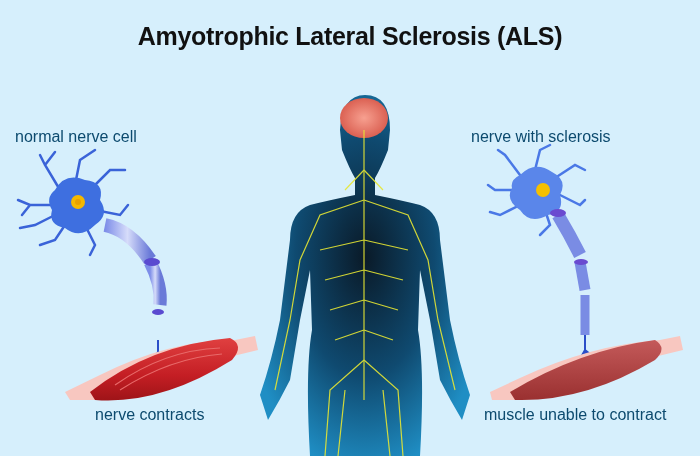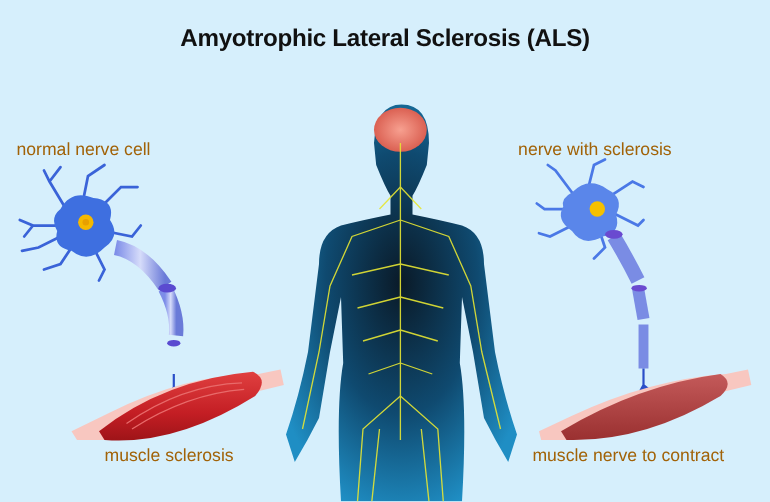--- a/index.html
+++ b/index.html
@@ -1,29 +1,29 @@
 <!DOCTYPE html>
 <html><head>
 <meta charset="utf-8">
 <style>
   html,body{margin:0;padding:0;}
   body{width:700px;height:456px;background:#d6effc;position:relative;overflow:hidden;font-family:"Liberation Sans",sans-serif;color:#111;}
-  .title{position:absolute;left:0;right:0;top:22px;text-align:center;font-size:22px;font-weight:bold;letter-spacing:-0.3px;}
-  .label{position:absolute;font-size:16px;color:#a16207;white-space:nowrap;}
+  .title{position:absolute;left:0;right:0;top:22px;text-align:center;font-size:25px;font-weight:bold;letter-spacing:-0.3px;}
+  .label{position:absolute;font-size:16px;color:#0c4a6e;white-space:nowrap;}
   svg{position:absolute;left:0;top:0;}
 </style>
 </head>
 <body>
 
 <div class="title">Amyotrophic Lateral Sclerosis (ALS)</div>
 
 <div class="label" style="left:15px;top:128px;">normal nerve cell</div>
 <div class="label" style="left:471px;top:128px;">nerve with sclerosis</div>
-<div class="label" style="left:95px;top:406px;">muscle sclerosis</div>
-<div class="label" style="left:484px;top:406px;">muscle nerve to contract</div>
+<div class="label" style="left:95px;top:406px;">nerve contracts</div>
+<div class="label" style="left:484px;top:406px;">muscle unable to contract</div>
 
 <svg width="700" height="456" viewBox="0 0 700 456">
   <defs>
     <radialGradient id="bodyG" cx="50%" cy="45%" r="60%">
       <stop offset="0%" stop-color="#0a1a28"></stop>
       <stop offset="55%" stop-color="#0f4a70"></stop>
       <stop offset="100%" stop-color="#1f8ec4"></stop>
     </radialGradient>
     <linearGradient id="muscleG" x1="0" y1="0" x2="0" y2="1">
       <stop offset="0%" stop-color="#e04040"></stop>

